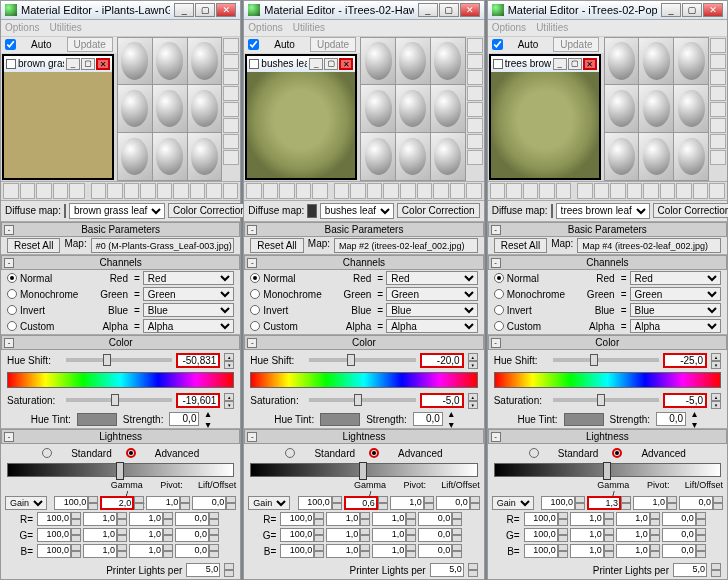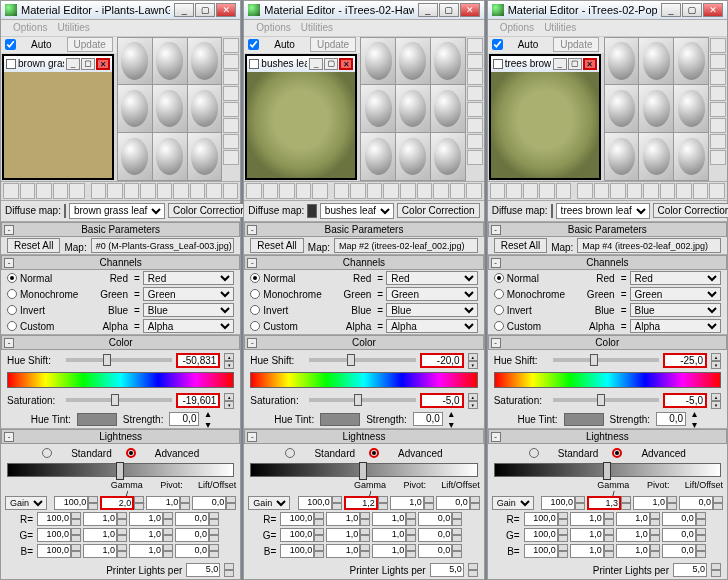--- a/index.html
+++ b/index.html
@@ -4,21 +4,21 @@
 <style>
 *{box-sizing:border-box;margin:0;padding:0;font-family:Tahoma,Arial,sans-serif;font-size:10px}
 body{background:#7a8590;display:flex;gap:2px;width:728px;height:580px;overflow:hidden}
 .panel{flex:1;background:#e3e3e3;border:1px solid #999;display:flex;flex-direction:column;min-width:0}
 .titlebar{height:20px;background:linear-gradient(#fff,#d8e4f0);display:flex;align-items:center;padding:0 4px;gap:4px;border-bottom:1px solid #aaa}
 .titlebar .ico{width:12px;height:12px;background:radial-gradient(circle at 30% 30%,#8f8,#262)}
 .titlebar .ttl{flex:1;font-size:11px;color:#000;white-space:nowrap;overflow:hidden}
 .winbtns{display:flex;gap:1px}
 .winbtn{width:20px;height:14px;border:1px solid #888;background:linear-gradient(#f8f8f8,#ddd);display:flex;align-items:center;justify-content:center;font-size:9px}
 .winbtn.close{background:linear-gradient(#f99,#c33);color:#fff}
-.menubar{height:18px;display:flex;align-items:center;padding:0 12px;gap:10px;background:#e8e8e8;border-bottom:1px solid #ccc}
+.menubar{height:18px;display:flex;align-items:center;padding:0 4px;gap:10px;background:#e8e8e8;border-bottom:1px solid #ccc}
 .menubar span{color:#999}
 .toprow{display:flex;height:144px;background:#d8d8d8;position:relative}
 .sample{width:112px;height:140px;border:2px solid #000;position:relative;margin:1px;display:flex;flex-direction:column}
 .sample .shdr{height:16px;background:linear-gradient(#fff,#dfe8f2);display:flex;align-items:center;padding:0 2px;gap:2px}
 .sample .shdr .pin{width:10px;height:10px;border:1px solid #666;background:#fff}
 .sample .shdr .nm{flex:1;font-size:10px;white-space:nowrap;overflow:hidden}
 .sample .shdr .xs{display:flex;gap:1px}
 .sample .shdr .xs div{width:14px;height:12px;border:1px solid #888;background:#eee;font-size:8px;text-align:center}
 .sample .shdr .xs .xr{background:#e66;border:2px solid #c00}
 .sample .img{flex:1;background:#b8a86e}
@@ -35,21 +35,21 @@
 .toolbar .tb{width:16px;height:16px;border:1px solid #aaa;background:#e8e8e8}
 .toolbar .sep{width:4px}
 .maprow{height:22px;display:flex;align-items:center;gap:3px;padding:0 4px;background:#e3e3e3}
 .maprow .lbl{white-space:nowrap}
 .maprow .sw{width:14px;height:14px;border:1px solid #666;background:#333}
 .maprow select{flex:1;height:16px;font-size:10px;background:#fff;border:1px solid #888}
 .maprow .cc{padding:1px 4px;border:1px solid #888;background:#eaeaea;white-space:nowrap}
 .section{background:#e3e3e3;border-top:1px solid #aaa}
 .sechdr{height:15px;background:#cfcfcf;border:1px solid #999;text-align:center;font-size:10px;display:flex;align-items:center;justify-content:center;position:relative}
 .sechdr .mini{position:absolute;left:2px;width:10px;height:10px;border:1px solid #777;background:#eee;font-size:8px;line-height:8px}
-.row{display:flex;align-items:flex-end;gap:4px;padding:1px 6px;height:17px}
+.row{display:flex;align-items:flex-start;gap:4px;padding:1px 6px;height:17px}
 .row .btn{padding:1px 6px;border:1px solid #888;background:#eaeaea}
 .row .wide{flex:1;border:1px solid #888;background:#eaeaea;height:15px;display:flex;align-items:center;padding:0 4px;font-size:9px;white-space:nowrap;overflow:hidden}
 .chrow{display:flex;align-items:center;padding:1px 6px;height:16px;gap:3px}
 .chrow .rad{width:10px;height:10px;border:1px solid #666;border-radius:50%;background:#fff;flex-shrink:0}
 .chrow .rad.on::after{content:"";display:block;width:4px;height:4px;background:#000;border-radius:50%;margin:2px}
 .chrow .chl{width:70px}
 .chrow .eq{width:38px;text-align:right;padding-right:3px}
 .chrow select{flex:1;height:14px;font-size:10px;border:1px solid #888}
 .colorrow{display:flex;align-items:center;padding:2px 6px;gap:4px;height:20px}
 .colorrow .lbl{width:55px}
@@ -647,21 +647,21 @@
       <select><option>Gain</option></select>
       <span class="gl" style="width:12px"></span>
       <span class="ns">
             <span class="num">100,0</span>
             <span class="sp">
               <div></div>
               <div></div>
             </span>
           </span>
       <span class="ns">
-            <span class="num hl">1,2</span>
+            <span class="num hl">0,6</span>
             <span class="sp">
               <div></div>
               <div></div>
             </span>
           </span>
       <span class="ns">
             <span class="num">1,0</span>
             <span class="sp">
               <div></div>
               <div></div>

